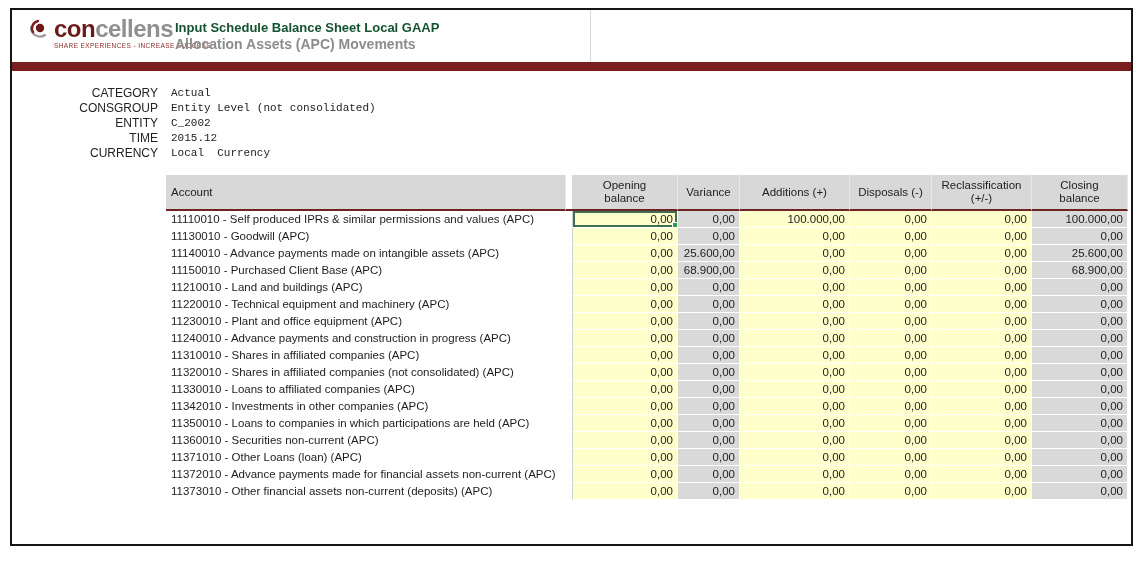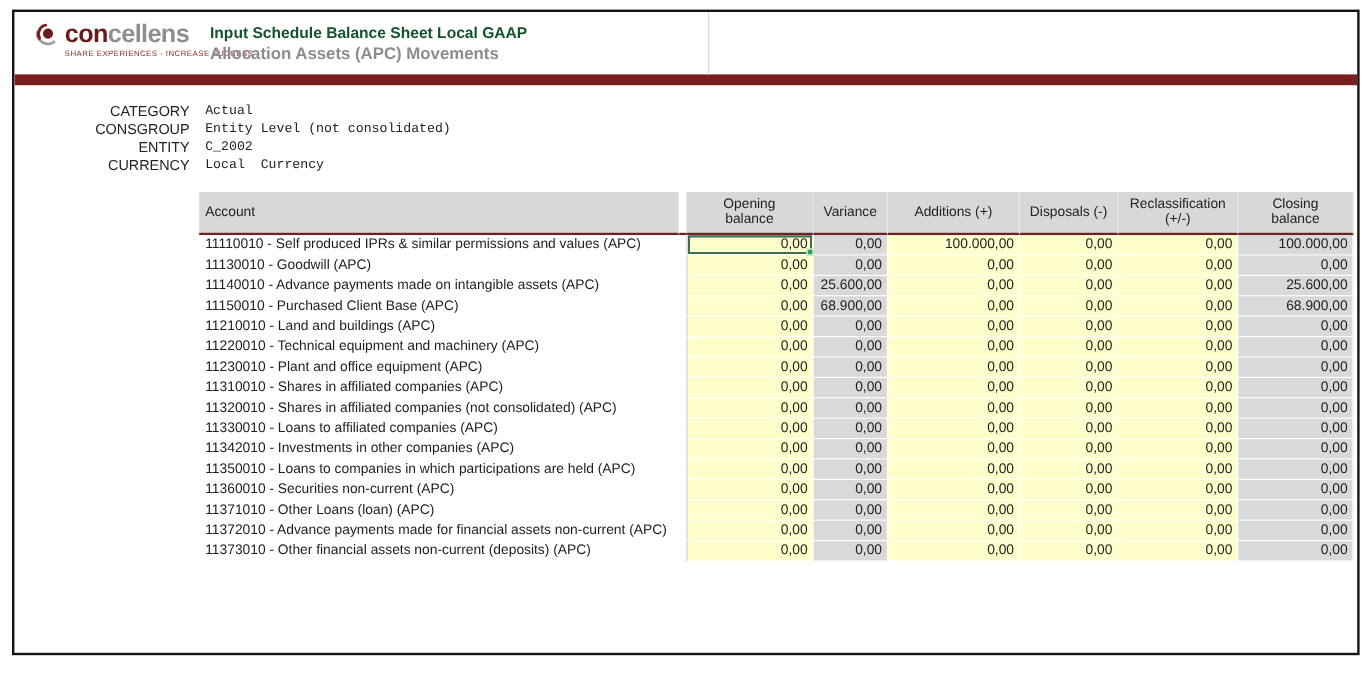--- a/index.html
+++ b/index.html
@@ -5,21 +5,21 @@
   html,body{margin:0;padding:0;background:#ffffff;font-family:"Liberation Sans",sans-serif;}
   .canvas{position:relative;width:1142px;height:564px;background:#fff;}
   .frame{position:absolute;left:10px;top:8px;width:1119px;height:534px;border:2px solid #151515;background:#fff;overflow:hidden;}
 
   
   .app-header{position:relative;height:52px;}
   .hdr-divider{position:absolute;left:578px;top:0;width:1px;height:52px;background:#d9d9d9;}
   .logo{position:absolute;left:16px;top:7px;width:145px;}
   .logo-line{display:flex;align-items:center;}
   .logo-icon{width:24px;height:24px;margin-right:2px;flex:0 0 auto;}
-  .logo-text{font-size:21px;font-weight:bold;letter-spacing:-0.5px;line-height:22px;}
+  .logo-text{font-size:24px;font-weight:bold;letter-spacing:-0.5px;line-height:22px;}
   .logo-con{color:#6b1a1a;}
   .logo-cellens{color:#8f8f8f;}
   .logo-tagline{font-size:6.5px;color:#8a2a2a;letter-spacing:0.4px;margin:1px 0 0 26px;white-space:nowrap;}
   .titles{position:absolute;left:163px;top:9px;}
   .title{font-size:13px;font-weight:bold;color:#14532d;line-height:17px;}
   .subtitle{font-size:14px;font-weight:bold;color:#8c8c8c;line-height:17px;}
   .accent-bar{height:9px;background:#7a1f1f;}
 
   
   .filters{margin:15px 0 0 8px;}
@@ -80,20 +80,24 @@
         <div class="filter-label">CATEGORY</div>
         <div class="filter-value">Actual</div>
       </div>
       <div class="filter-row">
         <div class="filter-label">CONSGROUP</div>
         <div class="filter-value">Entity Level (not consolidated)</div>
       </div>
       <div class="filter-row">
         <div class="filter-label">ENTITY</div>
         <div class="filter-value">C_2002</div>
+      </div>
+      <div class="filter-row">
+        <div class="filter-label">TIME</div>
+        <div class="filter-value">2015.12</div>
       </div>
       <div class="filter-row">
         <div class="filter-label">CURRENCY</div>
         <div class="filter-value">Local  Currency</div>
       </div>
     </div>
 
     <div class="sheet">
       <table>
         <colgroup>
@@ -183,20 +187,30 @@
               <td class="account">11230010 - Plant and office equipment (APC)</td>
               <td class="spacer"></td>
               <td class="num yellow first-num">0,00</td>
               <td class="num gray">0,00</td>
               <td class="num yellow">0,00</td>
               <td class="num yellow">0,00</td>
               <td class="num yellow">0,00</td>
               <td class="num gray">0,00</td>
             </tr>
             <tr>
+              <td class="account">11240010 - Advance payments and construction in progress (APC)</td>
+              <td class="spacer"></td>
+              <td class="num yellow first-num">0,00</td>
+              <td class="num gray">0,00</td>
+              <td class="num yellow">0,00</td>
+              <td class="num yellow">0,00</td>
+              <td class="num yellow">0,00</td>
+              <td class="num gray">0,00</td>
+            </tr>
+            <tr>
               <td class="account">11310010 - Shares in affiliated companies (APC)</td>
               <td class="spacer"></td>
               <td class="num yellow first-num">0,00</td>
               <td class="num gray">0,00</td>
               <td class="num yellow">0,00</td>
               <td class="num yellow">0,00</td>
               <td class="num yellow">0,00</td>
               <td class="num gray">0,00</td>
             </tr>
             <tr>

